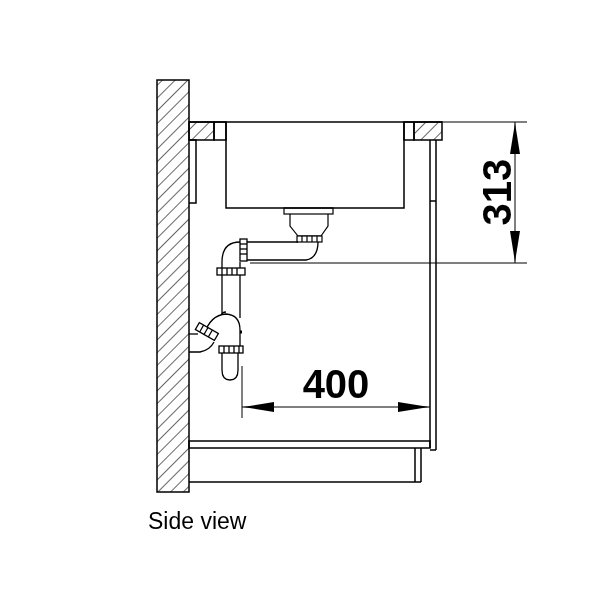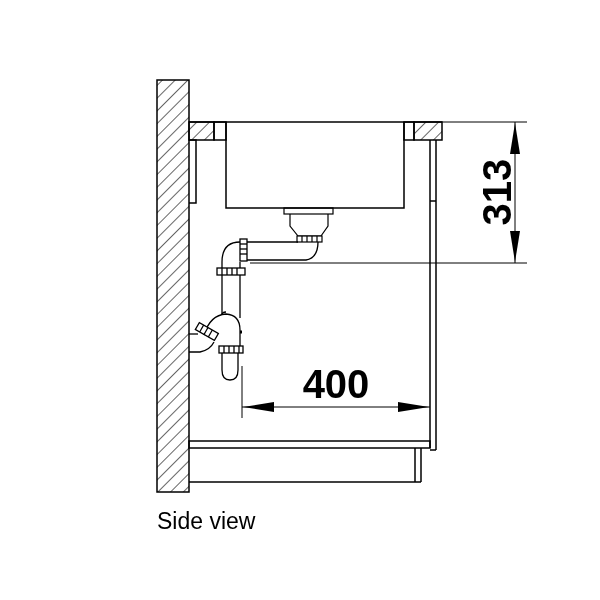--- a/index.html
+++ b/index.html
@@ -1,20 +1,20 @@
 <!DOCTYPE html>
 <html><head>
 <meta charset="utf-8">
 <style>
   html, body { margin: 0; padding: 0; background: #ffffff; }
   body { width: 600px; height: 600px; position: relative; overflow: hidden; }
   #drawing { position: absolute; left: 0; top: 0; width: 600px; height: 600px; }
   .dim-text { font-family: "Liberation Sans", sans-serif; font-weight: bold; fill: #000; }
   .caption {
-    position: absolute; left: 157px; top: 508px;
+    position: absolute; left: 148px; top: 508px;
     font-family: "Liberation Sans", sans-serif; font-size: 23px; color: #000;
   }
 </style>
 </head>
 <body>
 
 <svg id="drawing" viewBox="0 0 600 600" xmlns="http://www.w3.org/2000/svg">
   <defs>
     <pattern id="hatch" patternUnits="userSpaceOnUse" width="9" height="9" patternTransform="rotate(45)">
       <line x1="0" y1="0" x2="0" y2="9" stroke="#000" stroke-width="1.2"></line>

